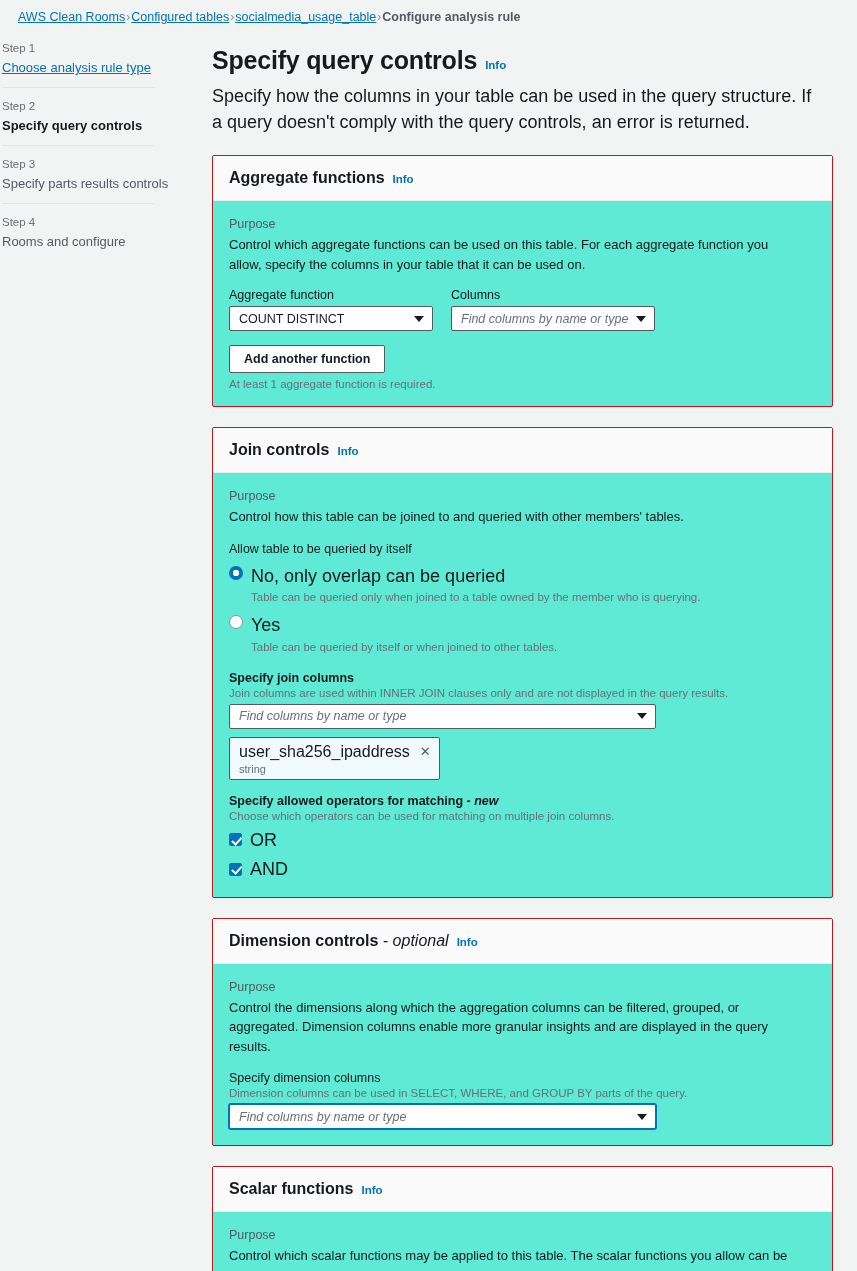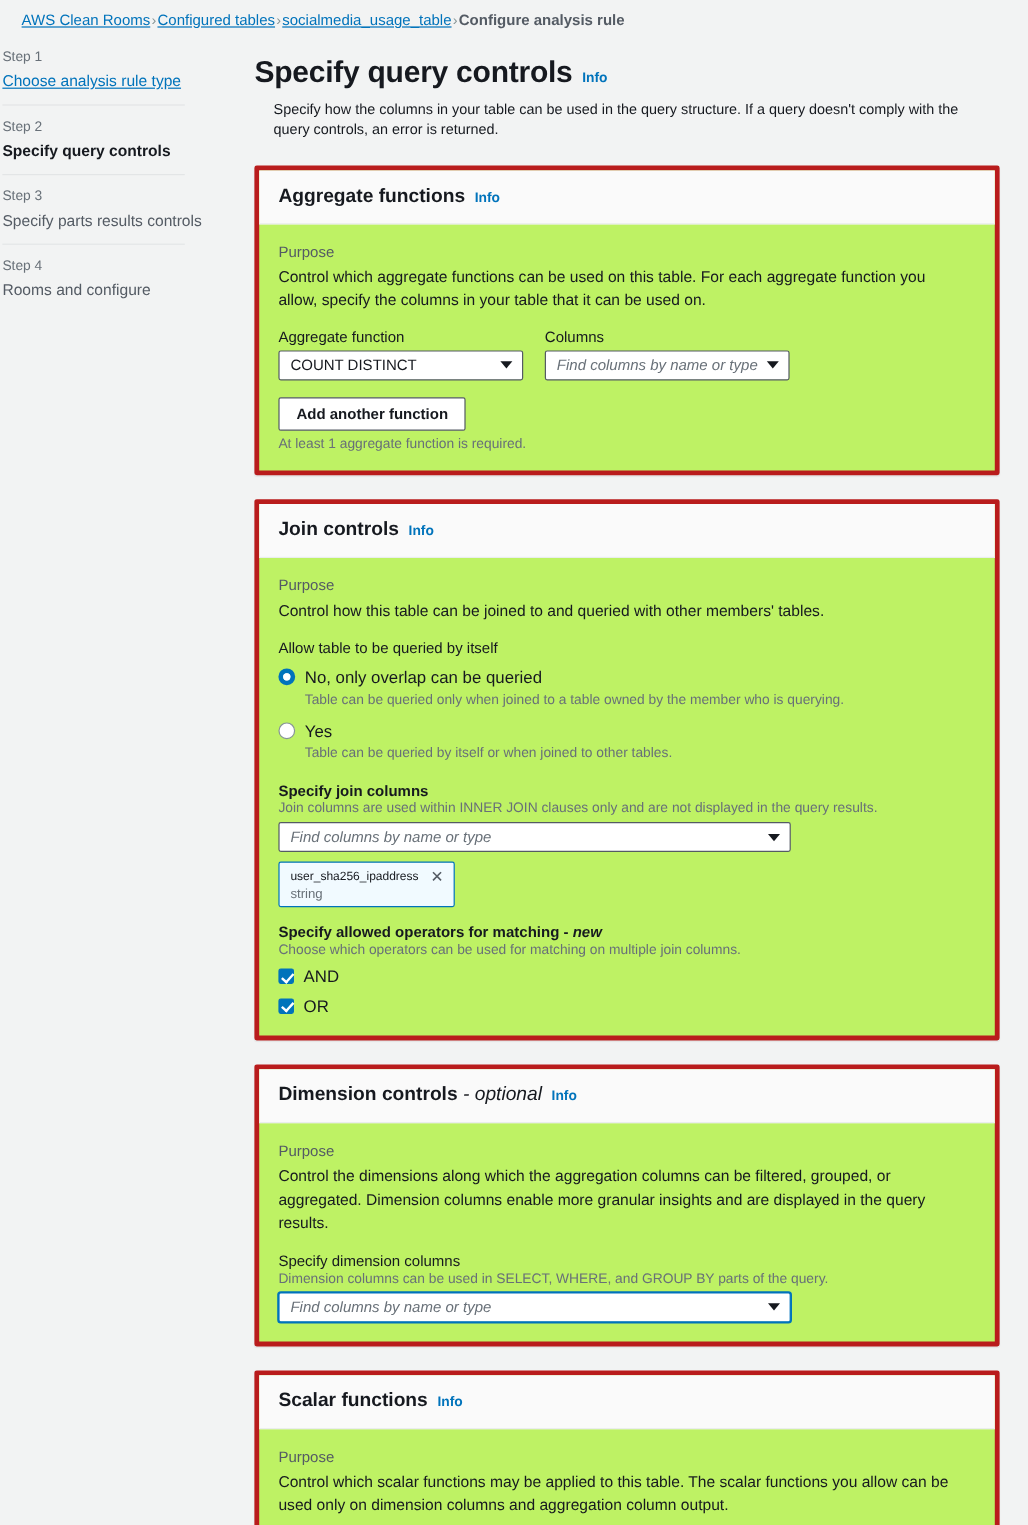--- a/index.html
+++ b/index.html
@@ -32,26 +32,26 @@
   .step-name { font-size:13px; color:#545b64; }
   .step-name.link { color:#0073bb; text-decoration:underline; cursor:pointer; }
   .step-name.active { color:#16191f; font-weight:bold; }
   .step-div { border-top:1px solid #e3e5e6; margin:0 0 12px 0; width:152px; }
 
   .content { flex:1; padding:18px 24px 0 0; }
 
   .page-title-row { display:flex; align-items:baseline; gap:8px; }
   .page-title { font-size:25px; font-weight:bold; letter-spacing:-0.2px; color:#16191f; margin:0; }
   .info-link { color:#0073bb; font-size:11.5px; font-weight:bold; text-decoration:none; cursor:pointer; }
-  .page-desc { font-size:12px; color:#16191f; margin:8px 0 0 16px; line-height:1.45; max-width:600px; }
+  .page-desc { font-size:18px; color:#16191f; margin:8px 0 0 0; line-height:1.45; max-width:600px; }
 
   
   .card {
-    background:#bef264;
-    border:4px solid #b91c1c;
+    background:#5eead4;
+    border:1px solid #b91c1c;
     border-radius:2px;
     margin-top:20px;
     box-shadow:0 1px 1px rgba(0,0,0,0.06);
   }
   .card-head {
     background:#fafafa;
     border-bottom:1px solid #eaeded;
     padding:13px 16px;
     display:flex; align-items:baseline; gap:8px;
   }
@@ -106,21 +106,21 @@
   .radio {
     width:14px;height:14px;border-radius:50%;
     border:1px solid #879596;background:#fff;flex:none;margin-top:1px;
     cursor:pointer; position:relative;
   }
   .radio.sel { border:4px solid #0073bb; background:#fff; }
   .radio.sel::after{
     content:""; position:absolute; inset:0;
     border-radius:50%; background:#fff;
   }
-  .opt-text { font-size:14px; color:#16191f; line-height:1.25; }
+  .opt-text { font-size:18px; color:#16191f; line-height:1.25; }
   .opt-sub { font-size:11.5px; color:#687078; margin-top:3px; line-height:1.3; }
 
   .chk-row { display:flex; align-items:center; gap:8px; margin-top:7px; }
   .chk {
     width:13px;height:13px;border-radius:2px;
     background:#0073bb;border:1px solid #0073bb;flex:none;
     position:relative;cursor:pointer;
   }
   .chk::after{
     content:""; position:absolute; left:4px; top:0.5px;
@@ -131,21 +131,21 @@
   
   .chip {
     display:inline-flex; flex-direction:column;
     border:1px solid #0073bb; border-radius:2px;
     background:#f1faff;
     padding:5px 8px 4px 9px;
     margin-top:8px;
     min-width:132px;
   }
   .chip-top { display:flex; align-items:center; gap:10px; }
-  .chip-name { font-size:10px; color:#16191f; }
+  .chip-name { font-size:16px; color:#16191f; }
   .chip-x { font-size:13px; color:#545b64; cursor:pointer; line-height:1; }
   .chip-type { font-size:11px; color:#687078; margin-top:2px; }
 </style>
 </head>
 <body>
 
 <div class="breadcrumb">
   <span class="bc-link">AWS Clean Rooms</span>
   <span class="bc-sep">›</span>
   <span class="bc-link">Configured tables</span>
@@ -270,25 +270,25 @@
         </div>
 
         <div style="margin-top:14px;">
           <div class="field-label bold">
             <span>Specify allowed operators for matching - </span><em>new</em>
           </div>
           <div class="field-desc">Choose which operators can be used for matching on multiple join columns.</div>
 
           <div class="chk-row">
             <span class="chk"></span>
-            <span class="opt-text">AND</span>
+            <span class="opt-text">OR</span>
           </div>
           <div class="chk-row">
             <span class="chk"></span>
-            <span class="opt-text">OR</span>
+            <span class="opt-text">AND</span>
           </div>
         </div>
       </div>
     </div>
 
     <div class="card">
       <div class="card-head">
         <span class="card-title">
           <span>Dimension controls</span>
           <span class="opt">- optional</span>

